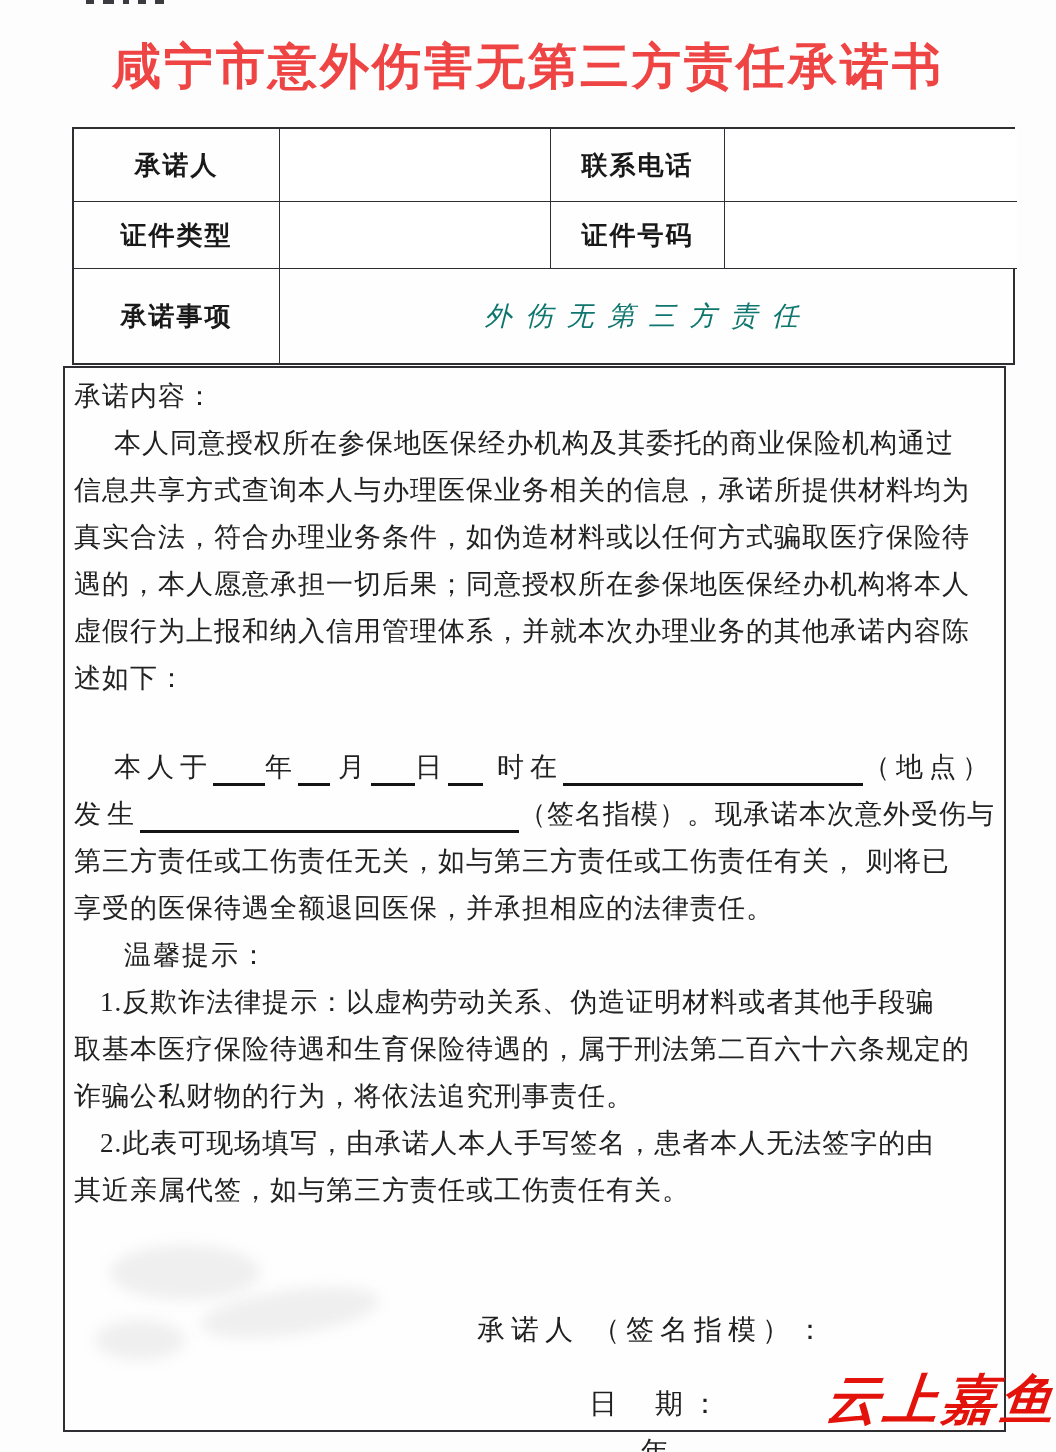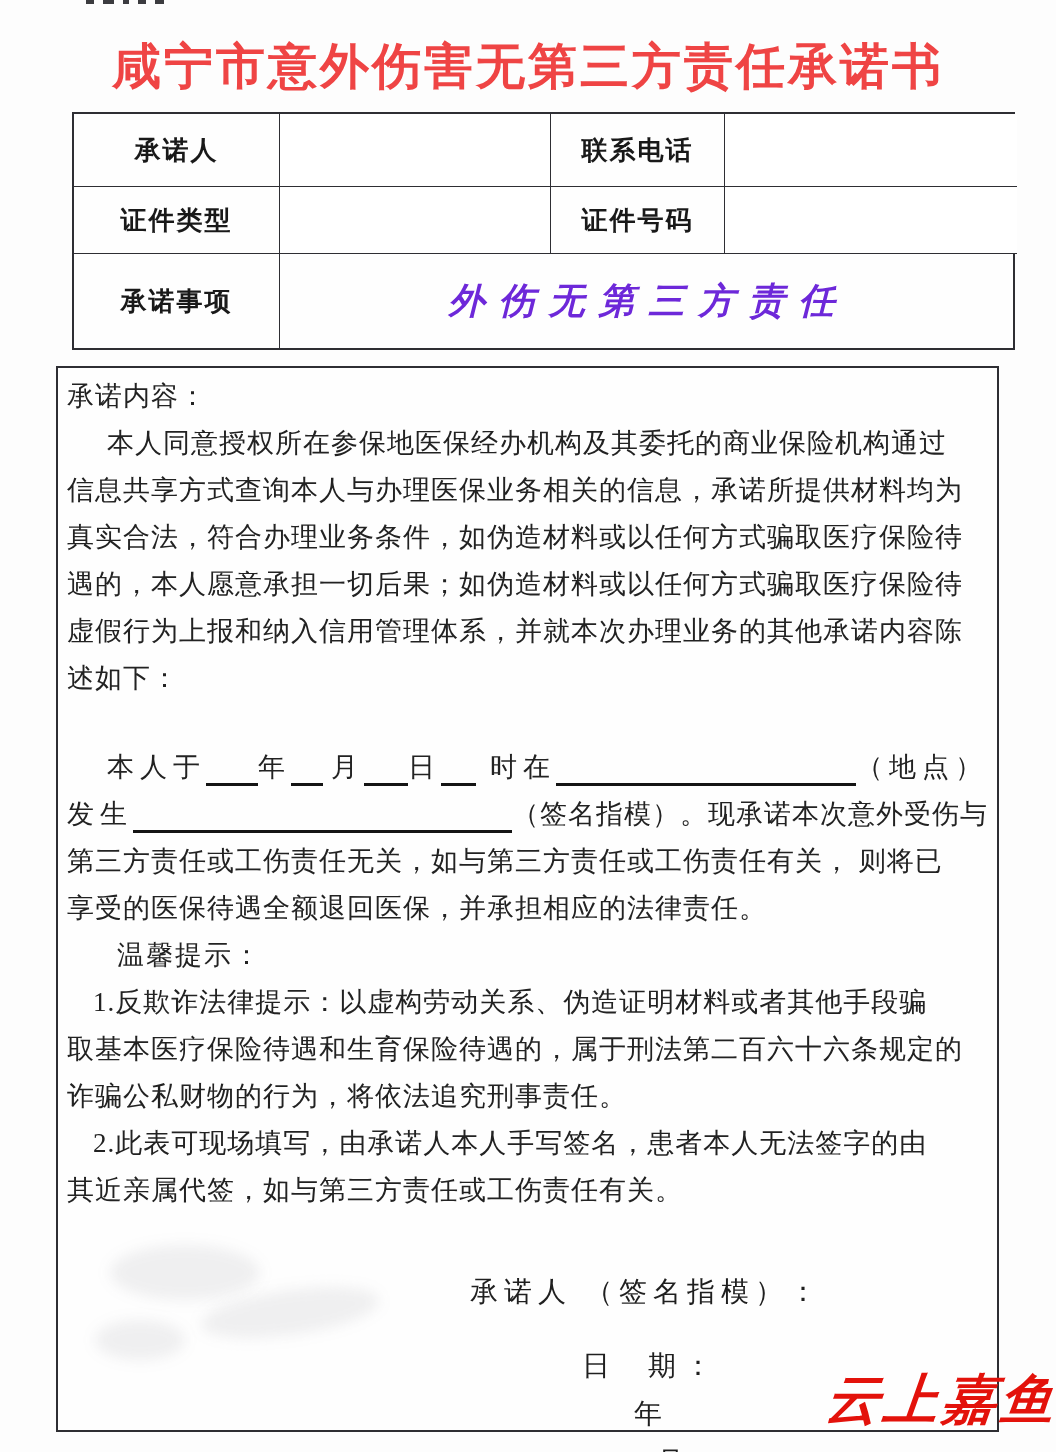--- a/index.html
+++ b/index.html
@@ -20,21 +20,21 @@
     position:absolute;top:34px;left:0;width:100%;
     text-align:center;
     font-size:49px;font-weight:700;
     letter-spacing:3px;
     color:#ef4444;
     font-family:"Liberation Serif", serif;
   }
 
   
   .form-table{
-    position:absolute;left:72px;top:112px;
+    position:absolute;left:72px;top:127px;
     width:943px;
     display:grid;
     grid-template-columns:206px 271px 174px 292px;
     grid-template-rows:73px 67px 94px;
     border:2.5px solid #2e2e33;
     box-sizing:border-box;
     background:#fefefe;
   }
   .cell{
     border-right:1.6px solid #2e2e33;
@@ -44,27 +44,27 @@
   }
   .cell.last-col{border-right:none;}
   .cell.last-row{border-bottom:none;}
   .cell-label{
     font-family:"Liberation Sans", sans-serif;
     font-size:26px;font-weight:600;letter-spacing:2px;color:#191919;
   }
   .cell-value{background:#fff;}
   .cell-merged{grid-column:2 / 5;}
   .commit-value{
-    font-size:36px;color:#6d28d9;font-style:italic;
-    letter-spacing:14px;font-weight:700;
+    font-size:27px;color:#0f766e;font-style:italic;
+    letter-spacing:14px;font-weight:400;
   }
 
   
   .body-box{
-    position:absolute;left:56px;top:366px;
+    position:absolute;left:63px;top:366px;
     width:943px;height:1066px;
     border:2px solid #2e2e33;
     box-sizing:border-box;
     padding:5px 9px 0 9px;
     background:#fefefe;
   }
   .bline{
     font-size:27px;line-height:47px;
     letter-spacing:1px;color:#222;
     white-space:pre;
@@ -83,21 +83,21 @@
     height:36px;box-sizing:border-box;
     margin-bottom:5px;
   }
   .mt-gap{margin-top:42px;}
   .b-u1{width:52px}.b-u2{width:32px}.b-u3{width:44px}.b-u4{width:35px}
   .b-u5{flex:1;}
   .b-u6{width:398px;}
   .sp-s{width:8px}.sp-m{width:14px}
 
   .sig-line{
-    margin-top:54px;
+    margin-top:92px;
     padding-left:403px;
     font-size:28px;line-height:48px;letter-spacing:6px;color:#1f1f1f;
     white-space:pre;
   }
   .date-line{
     margin-top:26px;
     padding-left:515px;
     font-size:28px;line-height:48px;letter-spacing:8px;color:#1f1f1f;
     white-space:pre;display:flex;flex-direction:column;
   }
@@ -152,21 +152,21 @@
     </div>
   </div>
 
   <div class="body-box">
 
     <div class="bline">承诺内容：</div>
 
     <div class="bline indent-para">本人同意授权所在参保地医保经办机构及其委托的商业保险机构通过</div>
     <div class="bline">信息共享方式查询本人与办理医保业务相关的信息，承诺所提供材料均为</div>
     <div class="bline">真实合法，符合办理业务条件，如伪造材料或以任何方式骗取医疗保险待</div>
-    <div class="bline">遇的，本人愿意承担一切后果；如伪造材料或以任何方式骗取医疗保险待</div>
+    <div class="bline">遇的，本人愿意承担一切后果；同意授权所在参保地医保经办机构将本人</div>
     <div class="bline">虚假行为上报和纳入信用管理体系，并就本次办理业务的其他承诺内容陈</div>
     <div class="bline">述如下：</div>
 
     <div class="fill-line mt-gap">
       <span class="txt" style="padding-left:40px">本人于</span>
       <span class="blank b-u1"></span>
       <span class="txt">年</span>
       <span class="blank b-u2"></span>
       <span class="sp-s"></span>
       <span class="txt">月</span>

